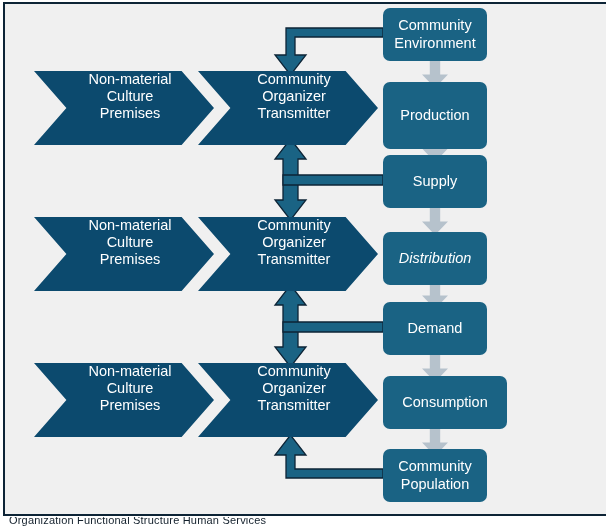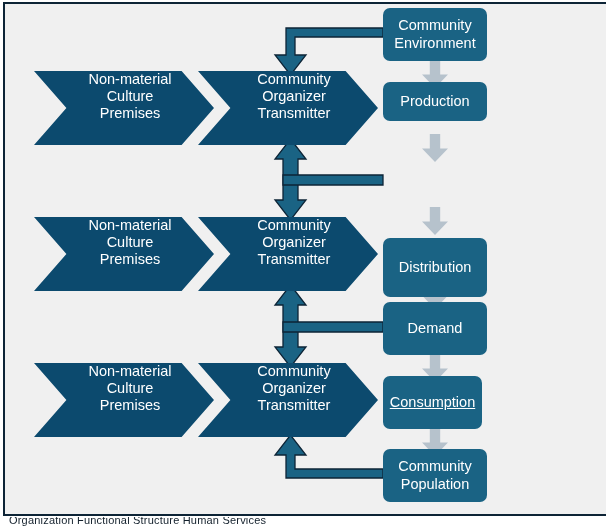--- a/index.html
+++ b/index.html
@@ -161,34 +161,37 @@
     <span class="chev-text">Community
 Organizer
 Transmitter</span>
   </div>
 
   <div class="rbox" style="left:383px; top:8px; width:104px; height:53px;">
     <span>Community
 Environment</span>
   </div>
 
-  <div class="rbox" style="left:383px; top:82px; width:104px; height:39px;">
+  <div class="rbox" style="left:383px; top:82px; width:104px; height:67px;">
     <span>Production</span>
   </div>
 
-
-  <div class="rbox" style="left:383px; top:238px; width:104px; height:59px;">
+  <div class="rbox" style="left:383px; top:155px; width:104px; height:53px;">
+    <span>Supply</span>
+  </div>
+
+  <div class="rbox" style="left:383px; top:232px; width:104px; height:53px;font-style:italic;">
     <span>Distribution</span>
   </div>
 
   <div class="rbox" style="left:383px; top:302px; width:104px; height:53px;text-align:right;">
     <span>Demand</span>
   </div>
 
-  <div class="rbox" style="left:383px; top:376px; width:99px; height:53px;text-decoration:underline;">
+  <div class="rbox" style="left:383px; top:376px; width:124px; height:53px;">
     <span>Consumption</span>
   </div>
 
   <div class="rbox" style="left:383px; top:449px; width:104px; height:53px;">
     <span>Community
 Population</span>
   </div>
 
   <div class="bottom-strip">
     <div class="strip-text">Organization                               Functional Structure                        Human  Services</div>

